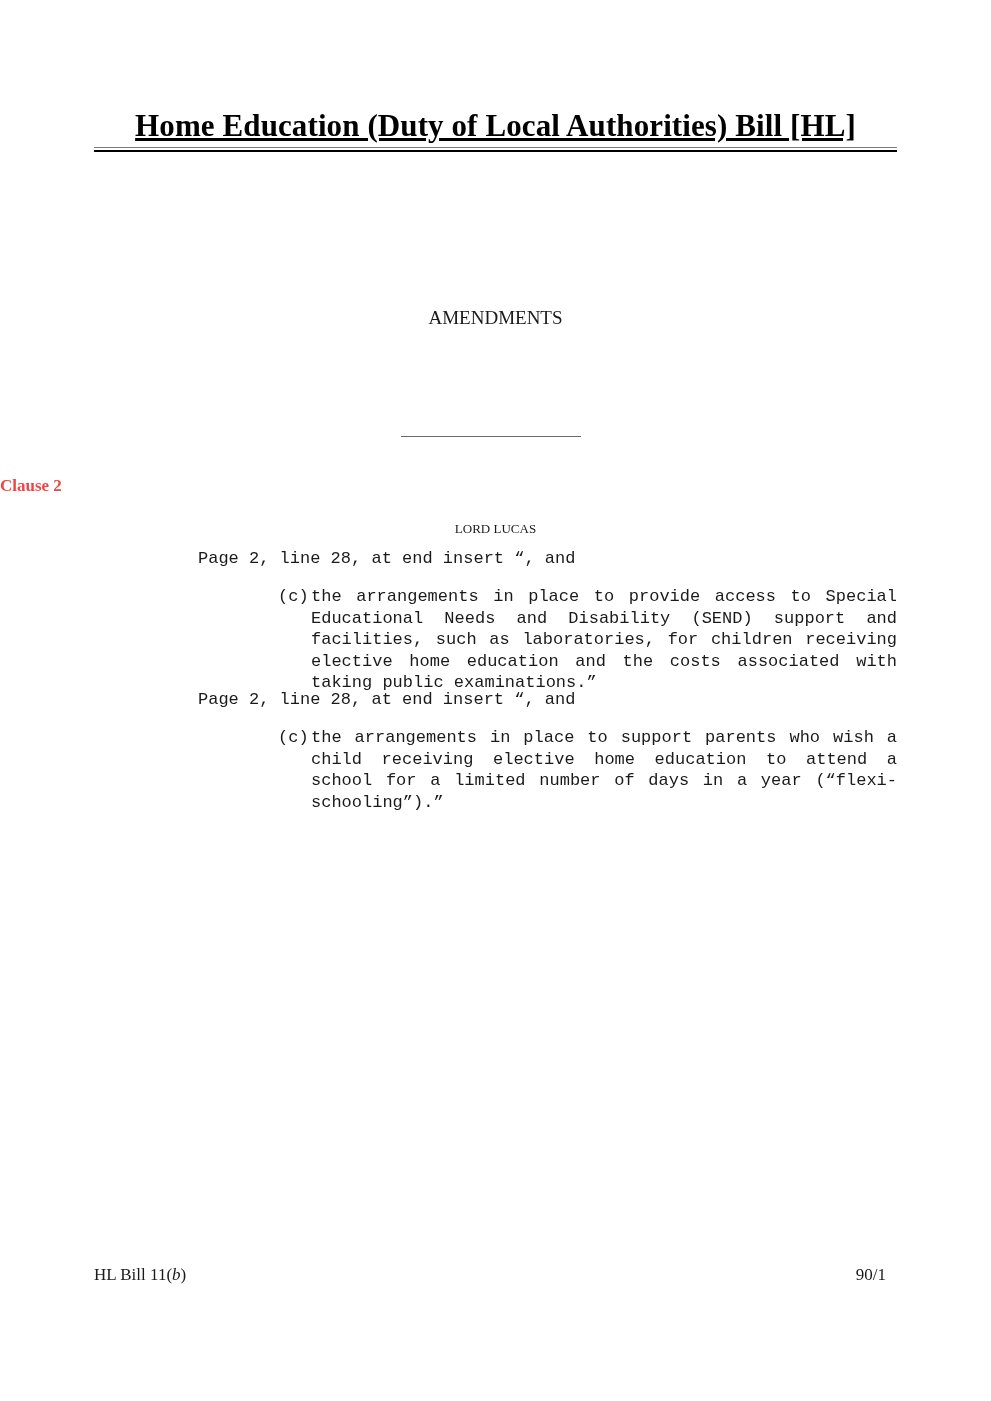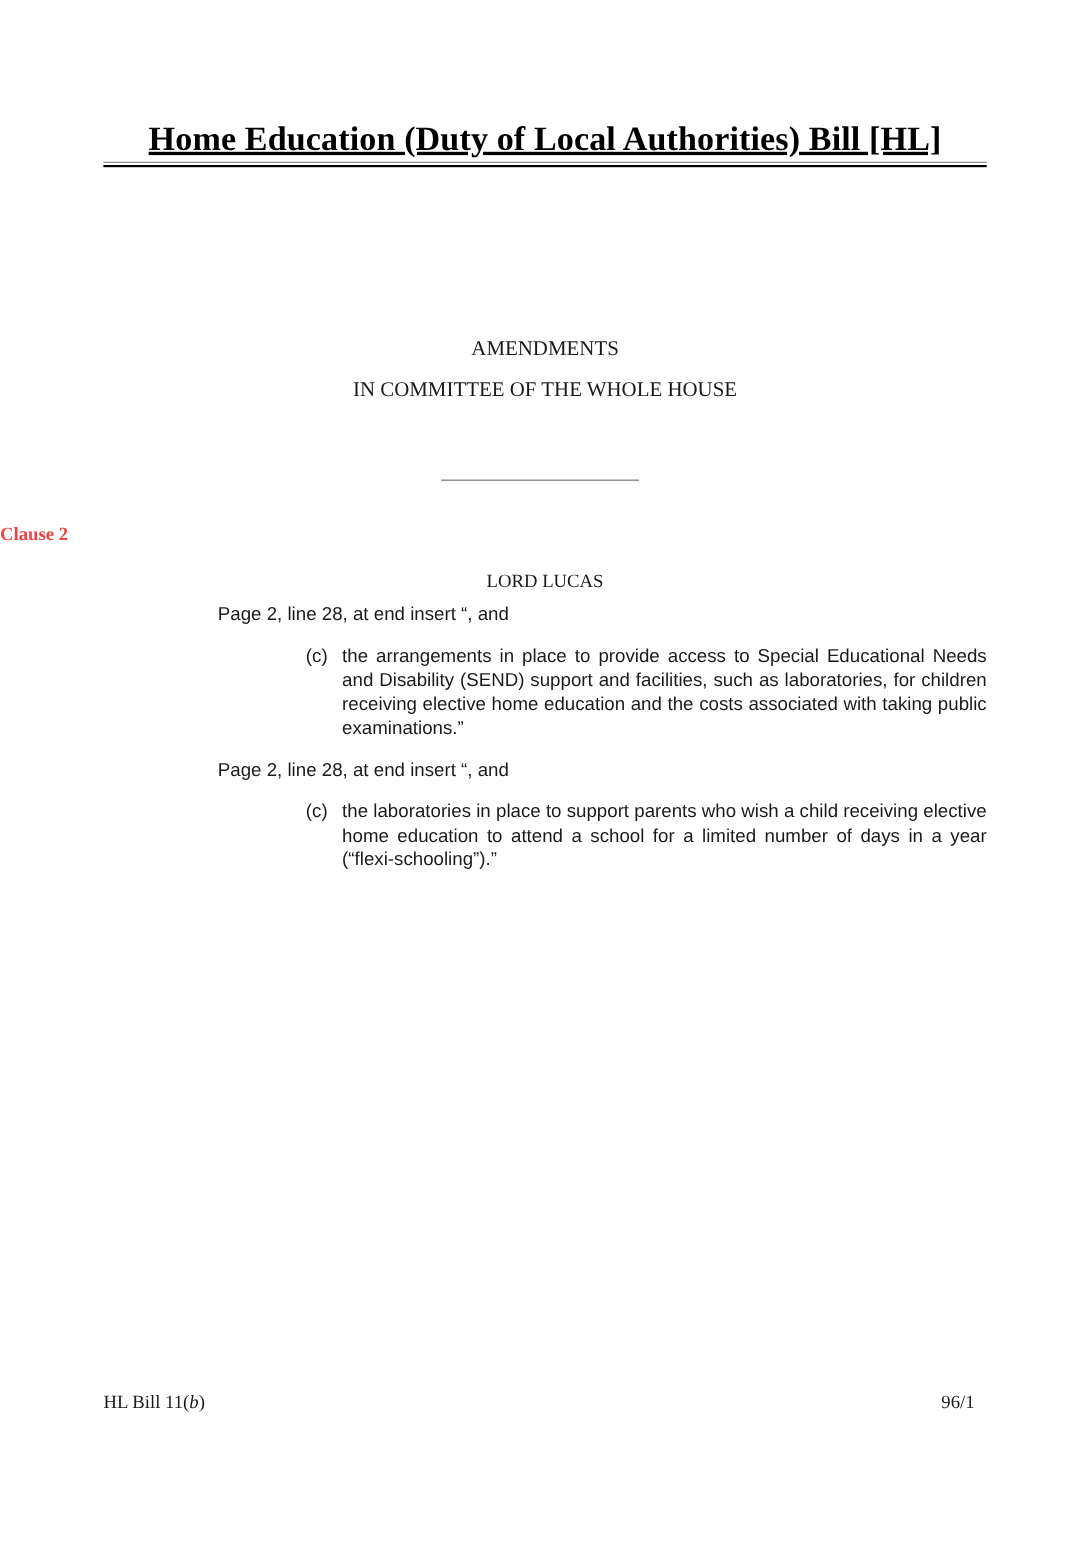--- a/index.html
+++ b/index.html
@@ -79,29 +79,29 @@
       line-height: 22px;
       color: #ef4444;
     }
     .member-name {
       position: absolute;
       left: 0;
       width: 991px;
       top: 518px;
       text-align: center;
       font-family: "Liberation Serif", "DejaVu Serif", serif;
-      font-size: 17px;
+      font-size: 13px;
       line-height: 22px;
       color: #1a1a1a;
     }
     .amendment {
       position: absolute;
       left: 198px;
       width: 699px;
-      font-family: Liberation Sans, sans-serif;
+      font-family: Liberation Mono, monospace;
       font-size: 17px;
       color: #1a1a1a;
     }
     .amendment .lead {
       line-height: 22px;
       height: 22px;
       white-space: nowrap;
     }
     .amendment .para {
       position: relative;
@@ -144,38 +144,37 @@
   </style>
 </head>
 <body>
 
 <div class="page-title">Home Education (Duty of Local Authorities) Bill [HL]</div>
 <div class="title-rule-thin"></div>
 <div class="title-rule-thick"></div>
 
 <div class="heading-block">
   <div class="hline">AMENDMENTS</div>
-  <div class="hline">IN COMMITTEE OF THE WHOLE HOUSE</div>
 </div>
 
 <div class="center-rule"></div>
 
 <div class="clause-title">Clause 2</div>
 <div class="member-name">LORD LUCAS</div>
 
 <div class="amendment" id="amend-1">
   <div class="lead">Page 2, line 28, at end insert “, and</div>
   <div class="para">
     <span class="para-num">(c)</span>
     <span class="para-text">the arrangements in place to provide access to Special Educational Needs and Disability (SEND) support and facilities, such as laboratories, for children receiving elective home education and the costs associated with taking public examinations.”</span>
   </div>
 </div>
 
 <div class="amendment" id="amend-2">
   <div class="lead">Page 2, line 28, at end insert “, and</div>
   <div class="para">
     <span class="para-num">(c)</span>
-    <span class="para-text">the laboratories in place to support parents who wish a child receiving elective home education to attend a school for a limited number of days in a year (“flexi-schooling”).”</span>
+    <span class="para-text">the arrangements in place to support parents who wish a child receiving elective home education to attend a school for a limited number of days in a year (“flexi-schooling”).”</span>
   </div>
 </div>
 
 <div class="footer-left"><span>HL Bill 11(</span><i>b</i><span>)</span></div>
-<div class="footer-right">96/1</div>
+<div class="footer-right">90/1</div>
 
 </body></html>

